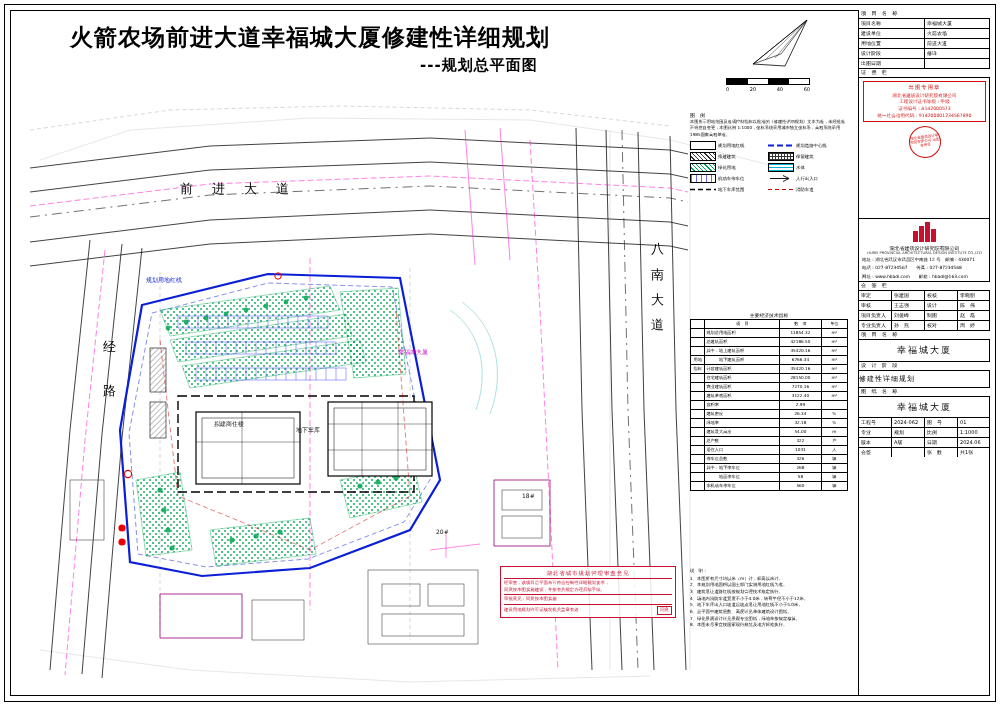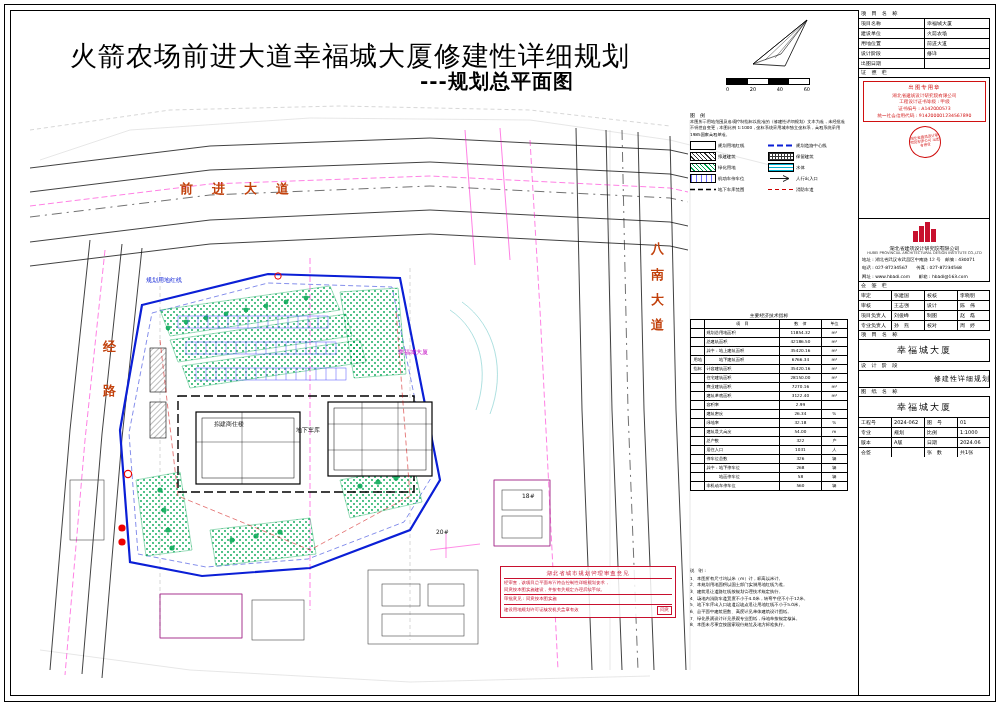--- a/index.html
+++ b/index.html
@@ -130,38 +130,38 @@
   .company-cn { font-size: 5px; text-align: center; margin-top: 1px; }
   .company-en { font-size: 3.6px; text-align: center; color: #333; }
   .contact { font-size: 4.4px; padding: 1px 3px; line-height: 1.5; }
   .big-label {
     text-align: center;
     font-size: 9px;
     padding: 5px 0;
     letter-spacing: 2px;
   }
   .mid-label {
-    text-align: right;
+    text-align: left;
     font-size: 7px;
     padding: 4px 0;
     letter-spacing: 1px;
   }
   
   .main-title {
     position: absolute;
-    left: 70px; top: 38px;
-    font-size: 27px;
-    font-weight: normal;
+    left: 70px; top: 22px;
+    font-size: 23px;
+    font-weight: bold;
     letter-spacing: 1px;
     white-space: nowrap;
   }
   .sub-title {
     position: absolute;
-    left: 420px; top: 68px;
-    font-size: 20px;
+    left: 420px; top: 56px;
+    font-size: 15px;
     font-weight: bold;
     letter-spacing: 1px;
     white-space: nowrap;
   }
   
   .north {
     position: absolute;
     left: 745px; top: 14px;
     width: 80px; height: 58px;
   }
@@ -261,22 +261,22 @@
     display: inline-block;
     padding: 0 2px;
     margin-left: 2px;
   }
   
   #map { position: absolute; left: 10px; top: 10px; }
   .road-label {
     position: absolute;
     font-size: 13px;
     letter-spacing: 3px;
-    font-weight: bold;
-    color: #c2410c;
+    font-weight: normal;
+    color: #000000;
   }
   .road-label.v { writing-mode: vertical-rl; letter-spacing: 6px; }
   .small-label {
     position: absolute;
     font-size: 6px;
     color: #111;
   }
 </style>
 </head>
 <body>

